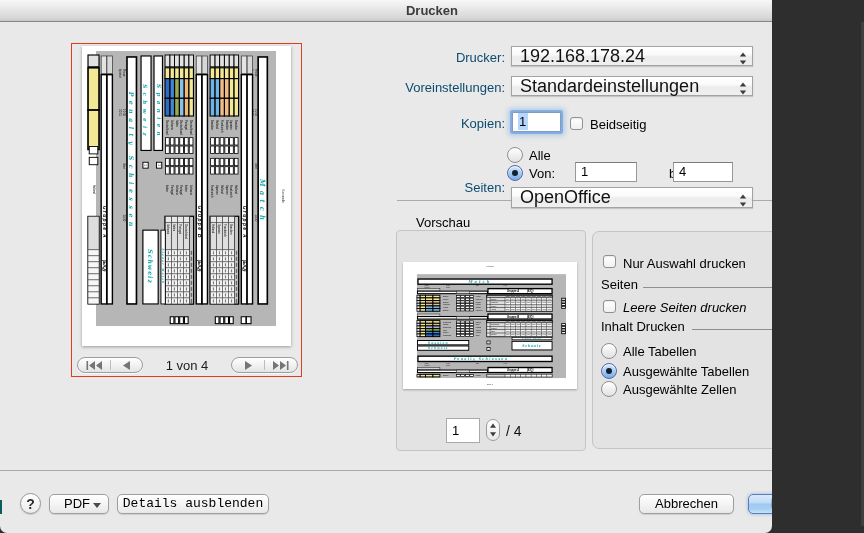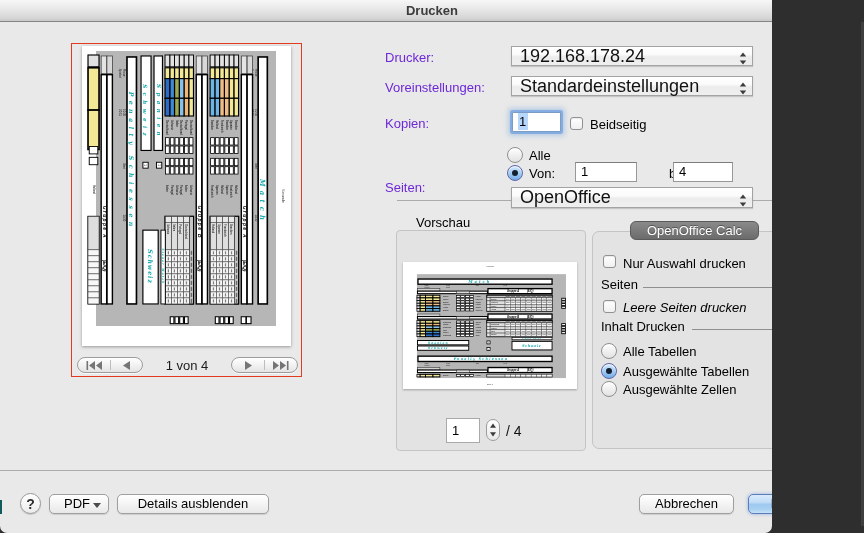--- a/index.html
+++ b/index.html
@@ -41,21 +41,21 @@
     display:flex;
   }
   .navseg { flex:1; display:flex; align-items:center; justify-content:center; }
   .navseg + .navseg { position:relative; }
   .navseg + .navseg::before { content:""; position:absolute; left:-0.5px; top:2px; bottom:2px; width:1px; background:#bdbdbd; }
   #nav-left { left:5px;  width:66px; }
   #nav-right{ left:159px; width:67px; }
   #nav-label { position:absolute; top:313px; left:71px; width:88px; text-align:center;
     font-size:13px; color:#1b1b1b; line-height:17px; }
   
-  .flabel { position:absolute; font-size:13px; color:#6d28d9; text-align:left; width:120px; }
+  .flabel { position:absolute; font-size:13px; color:#0c4a6e; text-align:right; width:120px; }
   .inline-label { position:absolute; font-size:13px; color:#000; }
   
   .popup {
     position:absolute; left:511px; width:242px; height:20px;
     background:linear-gradient(180deg,#ffffff 0%,#fbfbfb 40%,#ececec 55%,#efefef 100%);
     border:1px solid #a3a3a3; border-radius:0;
     box-shadow:0 1px 1px rgba(0,0,0,0.15);
     font-size:18px; color:#111; line-height:18px; padding-left:8px;
   }
   .popup .arrows { position:absolute; right:5px; top:3px; }
@@ -129,21 +129,21 @@
   }
   #help-btn {
     position:absolute; left:20px; top:493px; width:21px; height:21px; border-radius:50%;
     background:linear-gradient(180deg,#ffffff,#ececec);
     border:1px solid #979797; box-shadow:0 1px 1px rgba(0,0,0,0.15);
     font-size:14px; font-weight:bold; color:#2e2e2e; text-align:center; line-height:20px;
   }
   #pdf-btn { left:49px; top:494px; width:60px; text-align:left; padding-left:14px; }
   #pdf-btn .tri { position:absolute; right:7px; top:8px; width:0; height:0;
     border-left:4px solid transparent; border-right:4px solid transparent; border-top:5px solid #4a4a4a; }
-  #details-btn { left:117px; top:494px; width:152px; }
+  #details-btn { left:117px; top:494px; width:152px;font-family:Liberation Mono, monospace; }
   #cancel-btn { left:639px; top:494px; width:95px; }
   #print-btn {
     left:748px; top:494px; width:94px;
     background:linear-gradient(180deg,#d9eafb 0%,#c2ddf8 40%,#9fc9f0 52%,#a7cff1 78%,#c3e3f9 100%);
     border:1px solid #5a7cb8;
     box-shadow:0 0 3px 1px rgba(120,160,220,0.45);
   }
   .dark-right { position:absolute; right:0; top:22px; width:3px; height:504px; background:#3f3f3f; }
 </style>
 </head>
@@ -1021,21 +1021,20 @@
   <div class="tinput" id="page-input">1</div>
   <div id="stepper">
     <svg width="12" height="20" viewBox="0 0 12 20" style="position:absolute;left:0;top:0;">
       <path d="M6 3.5 L9 7.8 L3 7.8 Z" fill="#3c3c3c"></path>
       <path d="M6 16.5 L9 12.2 L3 12.2 Z" fill="#3c3c3c"></path>
     </svg>
   </div>
   <div id="page-total">/ 4</div>
 
   <div class="panel" id="calc-panel"></div>
-  <div id="calc-tab">OpenOffice Calc</div>
   <div class="checkbox" style="left:603px; top:255px;"></div>
   <div class="inline-label" style="left:623px; top:256px;">Nur Auswahl drucken</div>
   <div class="grouplabel" style="left:601px; top:277px;">Seiten</div>
   <div class="hline" style="left:643px; top:287px; width:147px; background:#8f8f8f;"></div>
   <div class="checkbox" style="left:603px; top:300px;"></div>
   <div class="inline-label" style="left:623px; top:300px;font-style:italic;">Leere Seiten drucken</div>
   <div class="grouplabel" style="left:601px; top:319px;">Inhalt Drucken</div>
   <div class="hline" style="left:692px; top:329px; width:98px; background:#8f8f8f;"></div>
   <div class="radio" style="left:601px; top:343px;"></div>
   <div class="inline-label" style="left:623px; top:344px;">Alle Tabellen</div>

